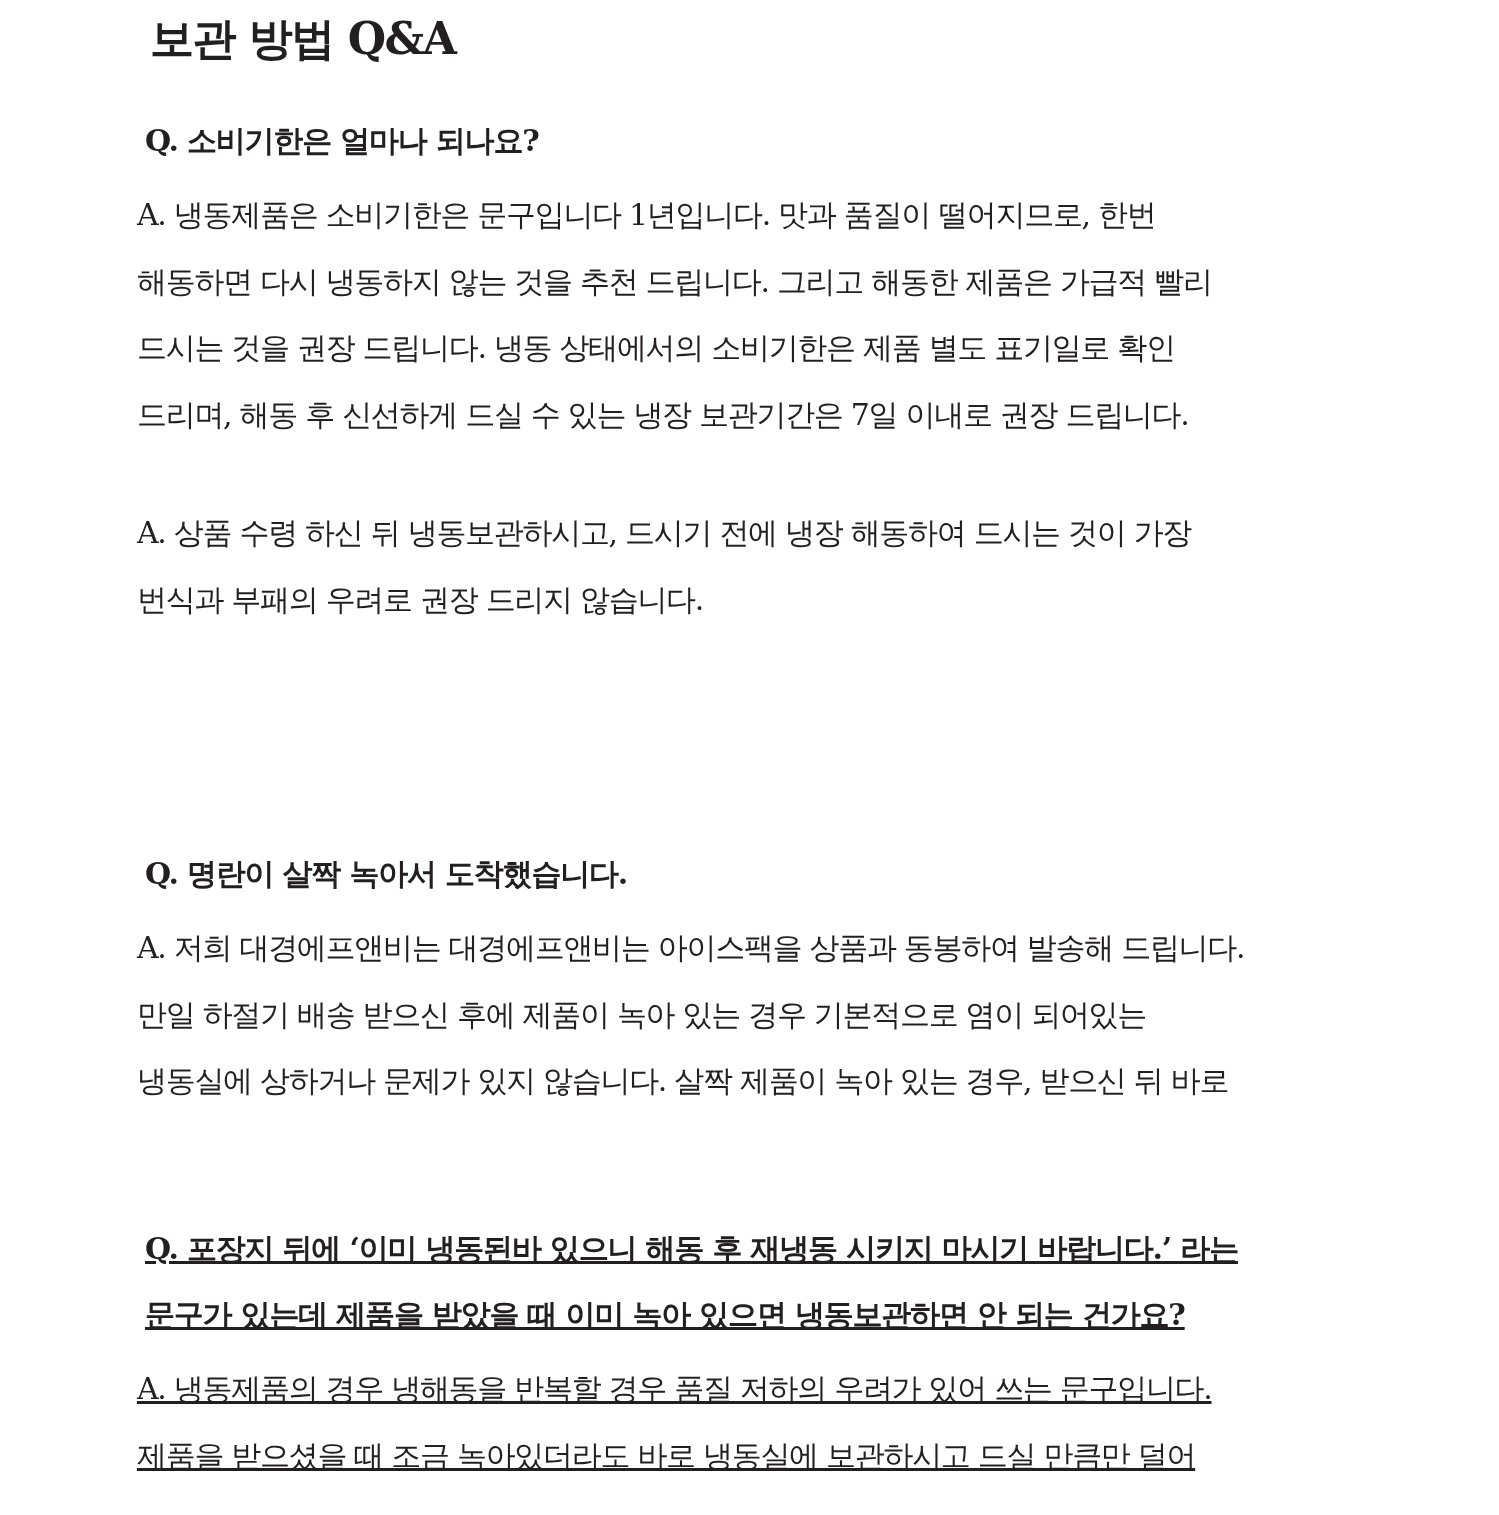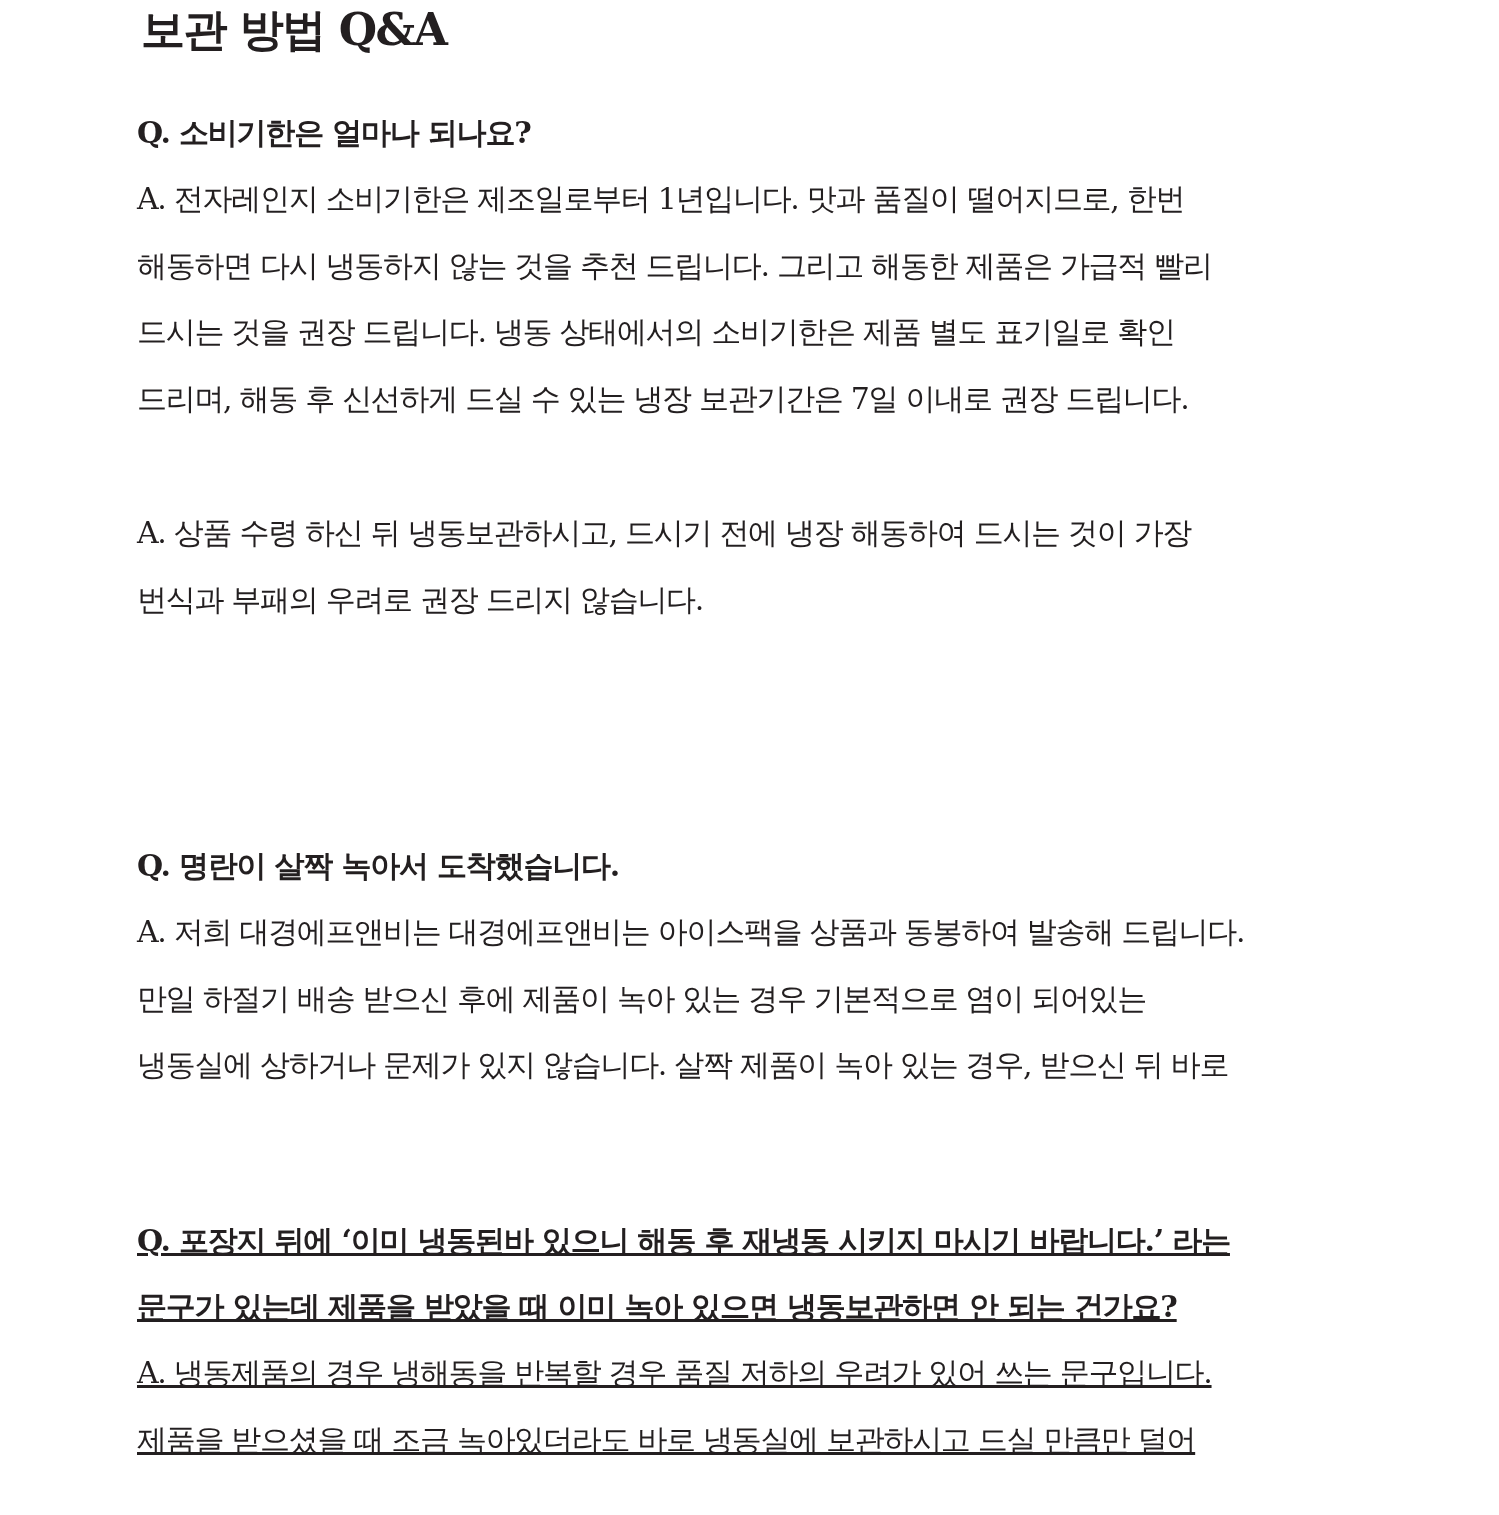--- a/index.html
+++ b/index.html
@@ -15,37 +15,37 @@
       color: #231f20;
       font-family: "DejaVu Serif", "Liberation Serif", serif;
     }
     .page {
       position: absolute;
       left: 137px;
       top: 0;
       width: 1240px;
     }
     .page-title {
-      margin: 4px;
+      margin: 13px;
       position: absolute;
       top: 0px;
       left: 0;
       font-size: 44px;
       line-height: 52px;
       font-weight: bold;
       letter-spacing: -1.5px;
       white-space: nowrap;
     }
     .qa {
       position: absolute;
       left: 0;
       width: 1240px;
     }
     .question {
-      margin: 0;
+      margin: 8px;
       font-size: 30px;
       line-height: 66px;
       font-weight: bold;
       letter-spacing: -1.2px;
       white-space: nowrap;
     }
     .answer {
       margin: 0;
       font-size: 30px;
       line-height: 66.5px;
@@ -62,21 +62,21 @@
 
 <div class="page">
 
   <h1 class="page-title">보관 방법 Q&amp;A</h1>
 
   <section class="qa" style="top:100px;">
     <p class="question">
       <span class="line">Q. 소비기한은 얼마나 되나요?</span>
     </p>
     <p class="answer">
-      <span class="line">A. 전자레인지 소비기한은 제조일로부터 1년입니다. 맛과 품질이 떨어지므로, 한번</span>
+      <span class="line">A. 냉동제품은 소비기한은 문구입니다 1년입니다. 맛과 품질이 떨어지므로, 한번</span>
       <span class="line">해동하면 다시 냉동하지 않는 것을 추천 드립니다. 그리고 해동한 제품은 가급적 빨리</span>
       <span class="line">드시는 것을 권장 드립니다. 냉동 상태에서의 소비기한은 제품 별도 표기일로 확인</span>
       <span class="line">드리며, 해동 후 신선하게 드실 수 있는 냉장 보관기간은 7일 이내로 권장 드립니다.</span>
     </p>
   </section>
 
   <section class="qa" style="top:500px;">
     <p class="answer">
       <span class="line">A. 상품 수령 하신 뒤 냉동보관하시고, 드시기 전에 냉장 해동하여 드시는 것이 가장</span>
       <span class="line">번식과 부패의 우려로 권장 드리지 않습니다.</span>

